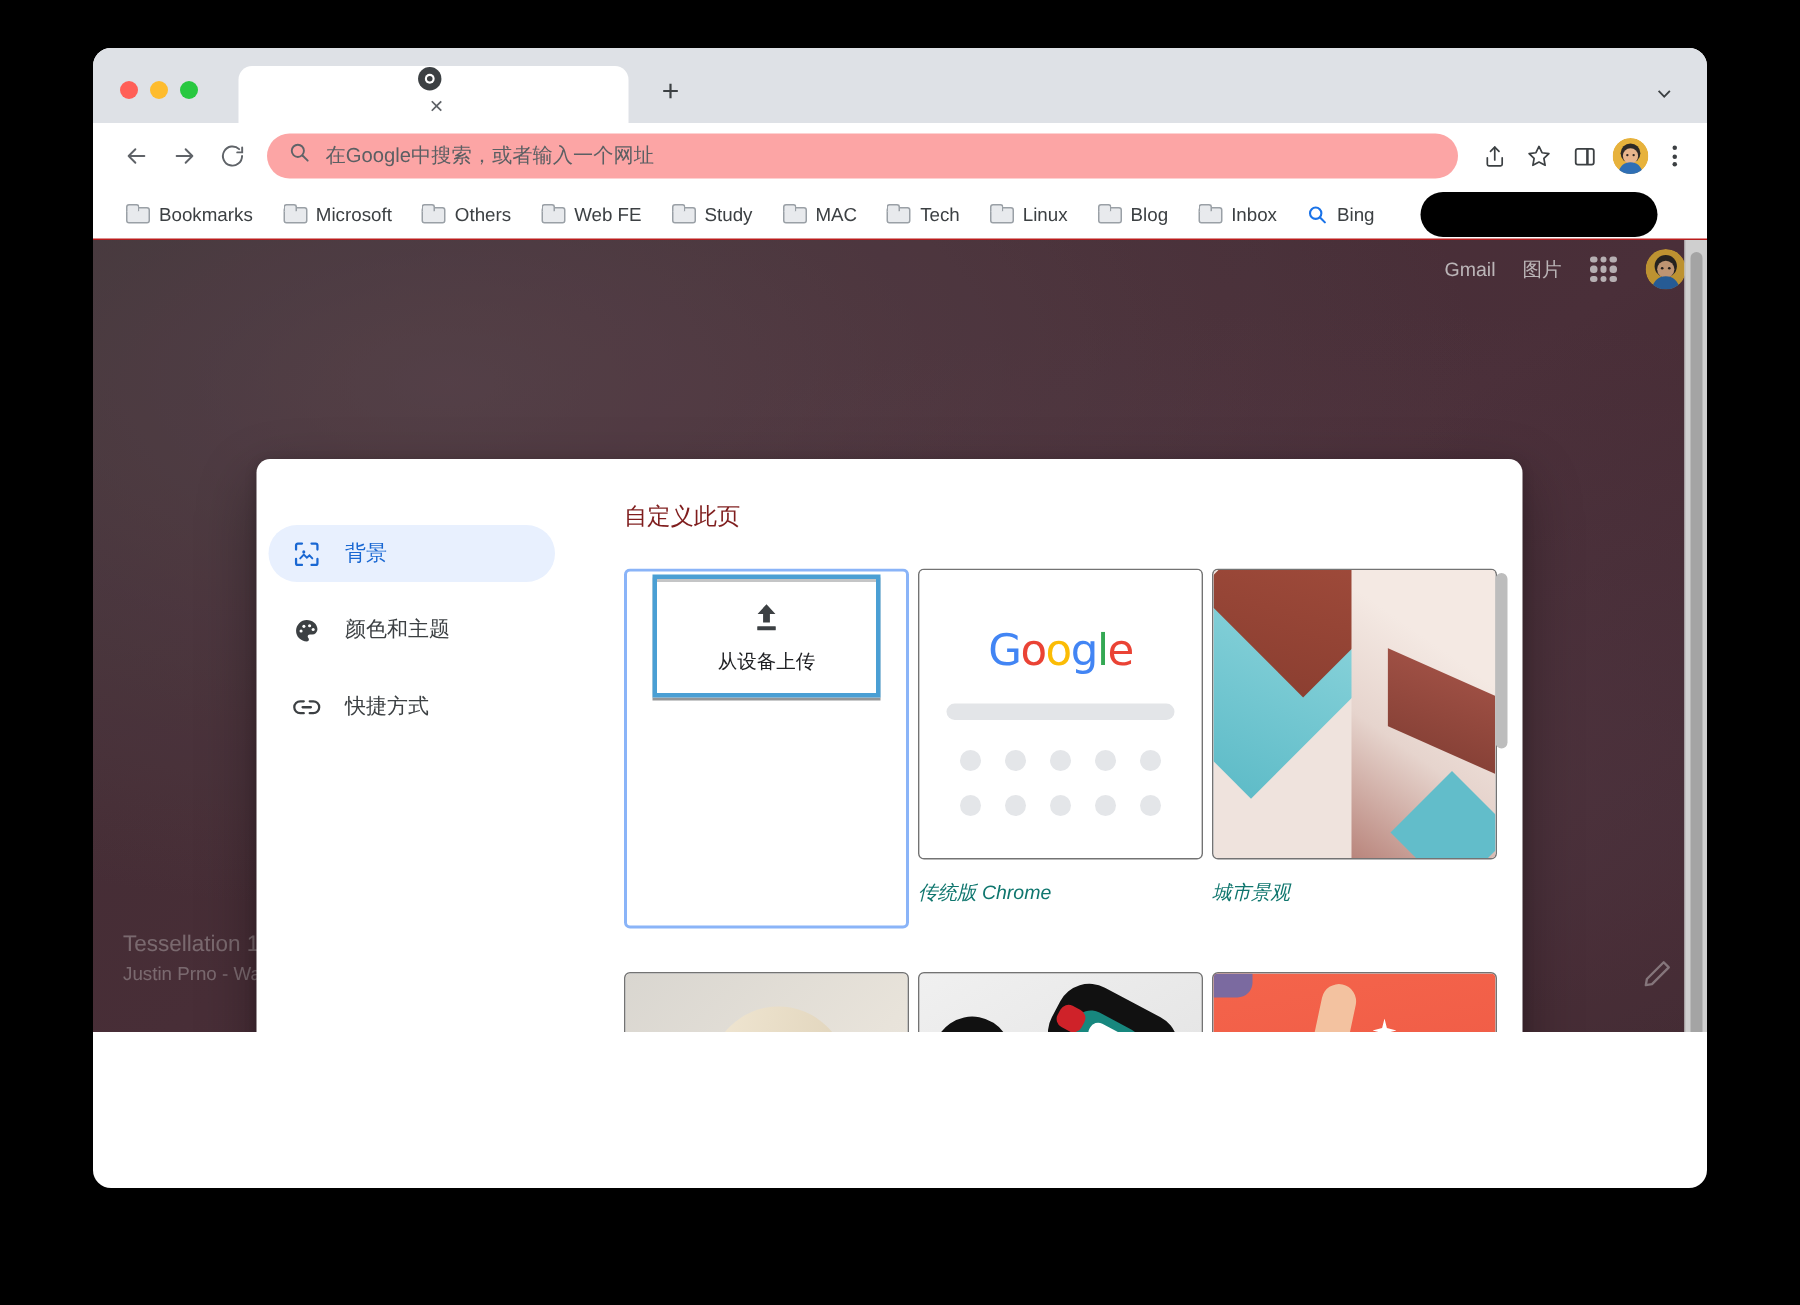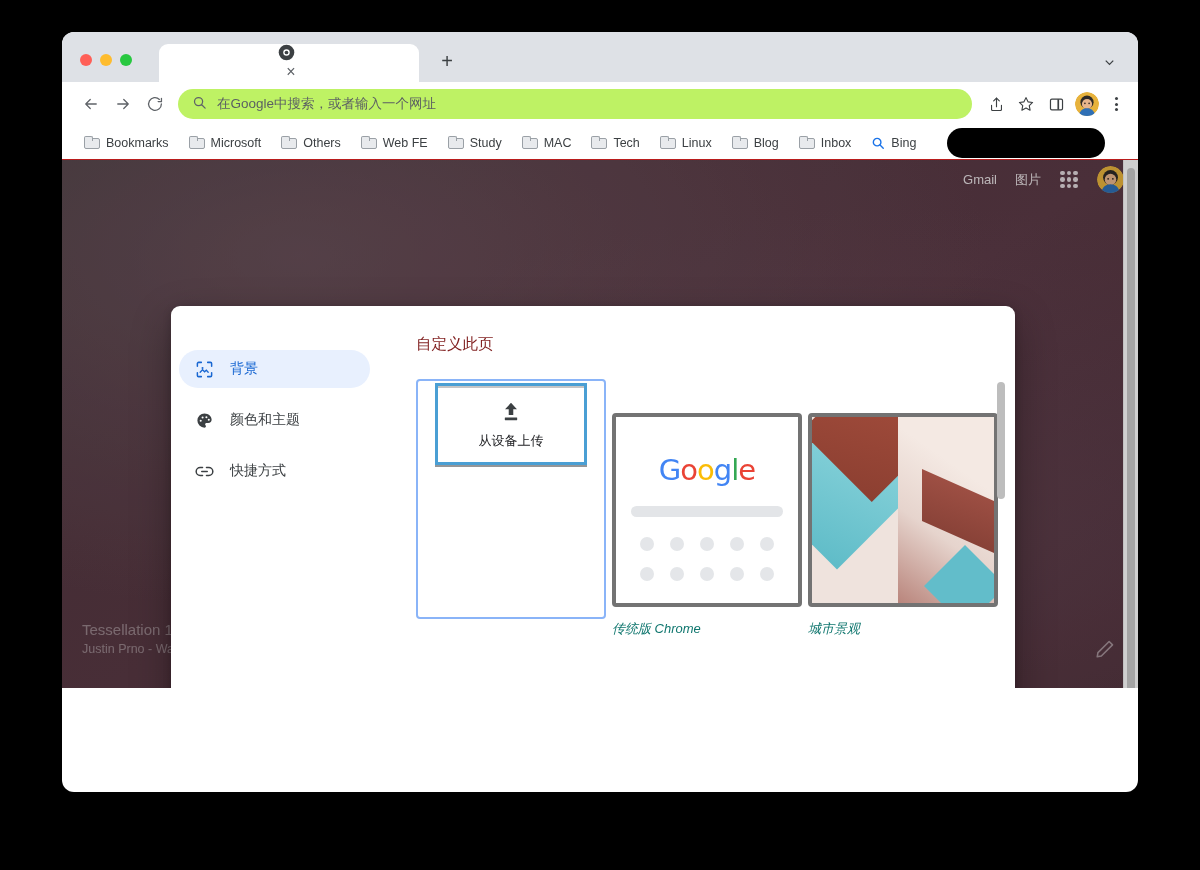--- a/index.html
+++ b/index.html
@@ -79,21 +79,21 @@
     gap: 2px;
   }
   .nav-btn {
     width: 30px; height: 30px; flex: 0 0 30px;
     display: flex; align-items: center; justify-content: center;
     color: #5f6368;
   }
   .nav-btn svg { display: block; }
   .omnibox {
     flex: 1; height: 30px;
-    background: #bef264;
+    background: #fca5a5;
     border-radius: 16px;
     display: flex; align-items: center;
     padding: 0 14px;
     margin: 0 8px 0 6px;
     gap: 10px;
   }
   .omni-text {
     font-size: 13.5px; color: #5b5f63;
     white-space: nowrap; overflow: hidden;
   }
@@ -246,25 +246,24 @@
   }
   .grid {
     display: grid;
     grid-template-columns: repeat(3, 190px);
     gap: 29px 6px;
   }
   .tile { width: 190px; }
   .tile-img {
     width: 190px; height: 194px;
     border-radius: 4px;
-    border: 4px solid #737373;
+    border: 1px solid #737373;
     overflow: hidden;
     position: relative;
     background: #fff;
-    margin-top: 34px;
   }
   .tile-label {
     font-size: 13px; color: #0f766e;
     margin-top: 13px;
     white-space: nowrap; overflow: hidden; text-overflow: ellipsis; font-style: italic;
   }
 
   
   .tile.upload .tile-card {
     width: 190px; height: 240px;

